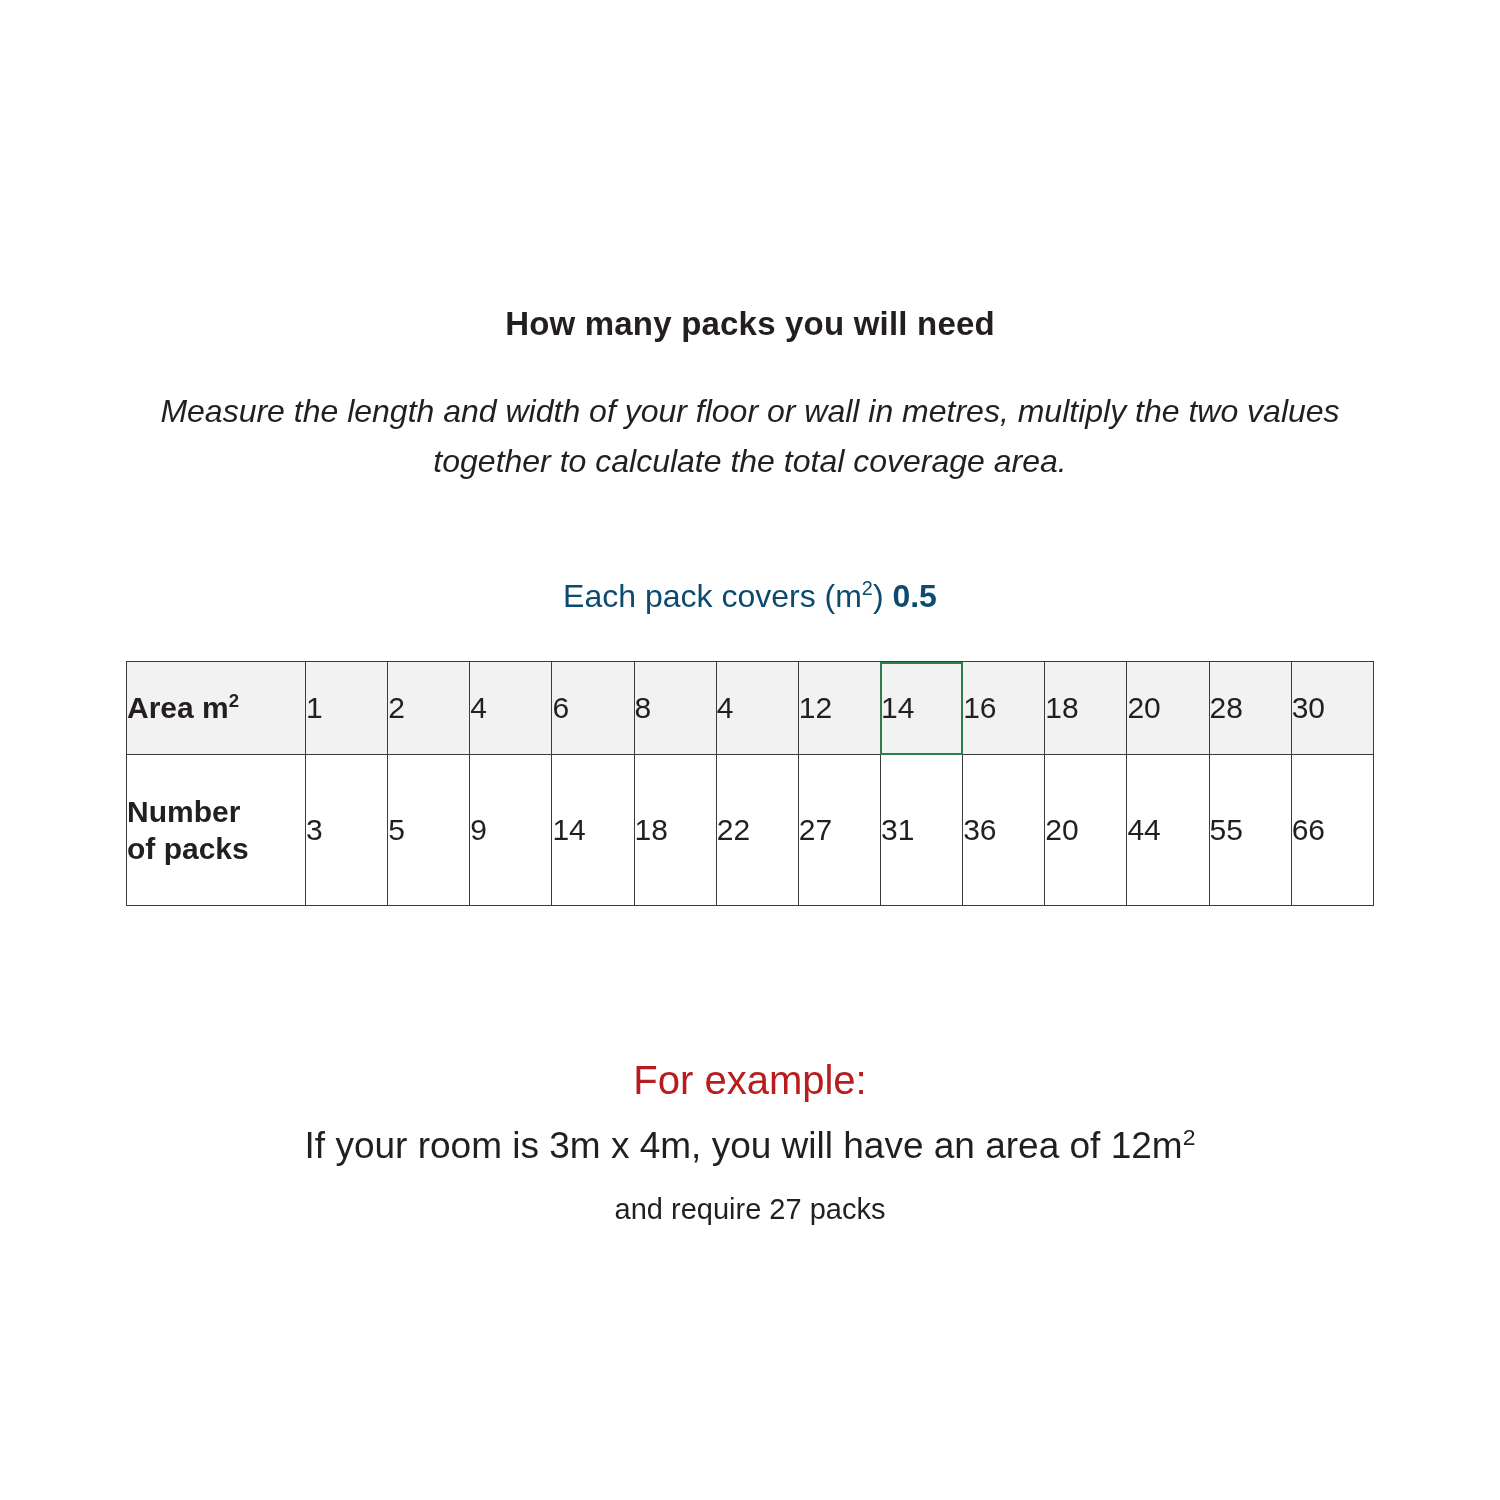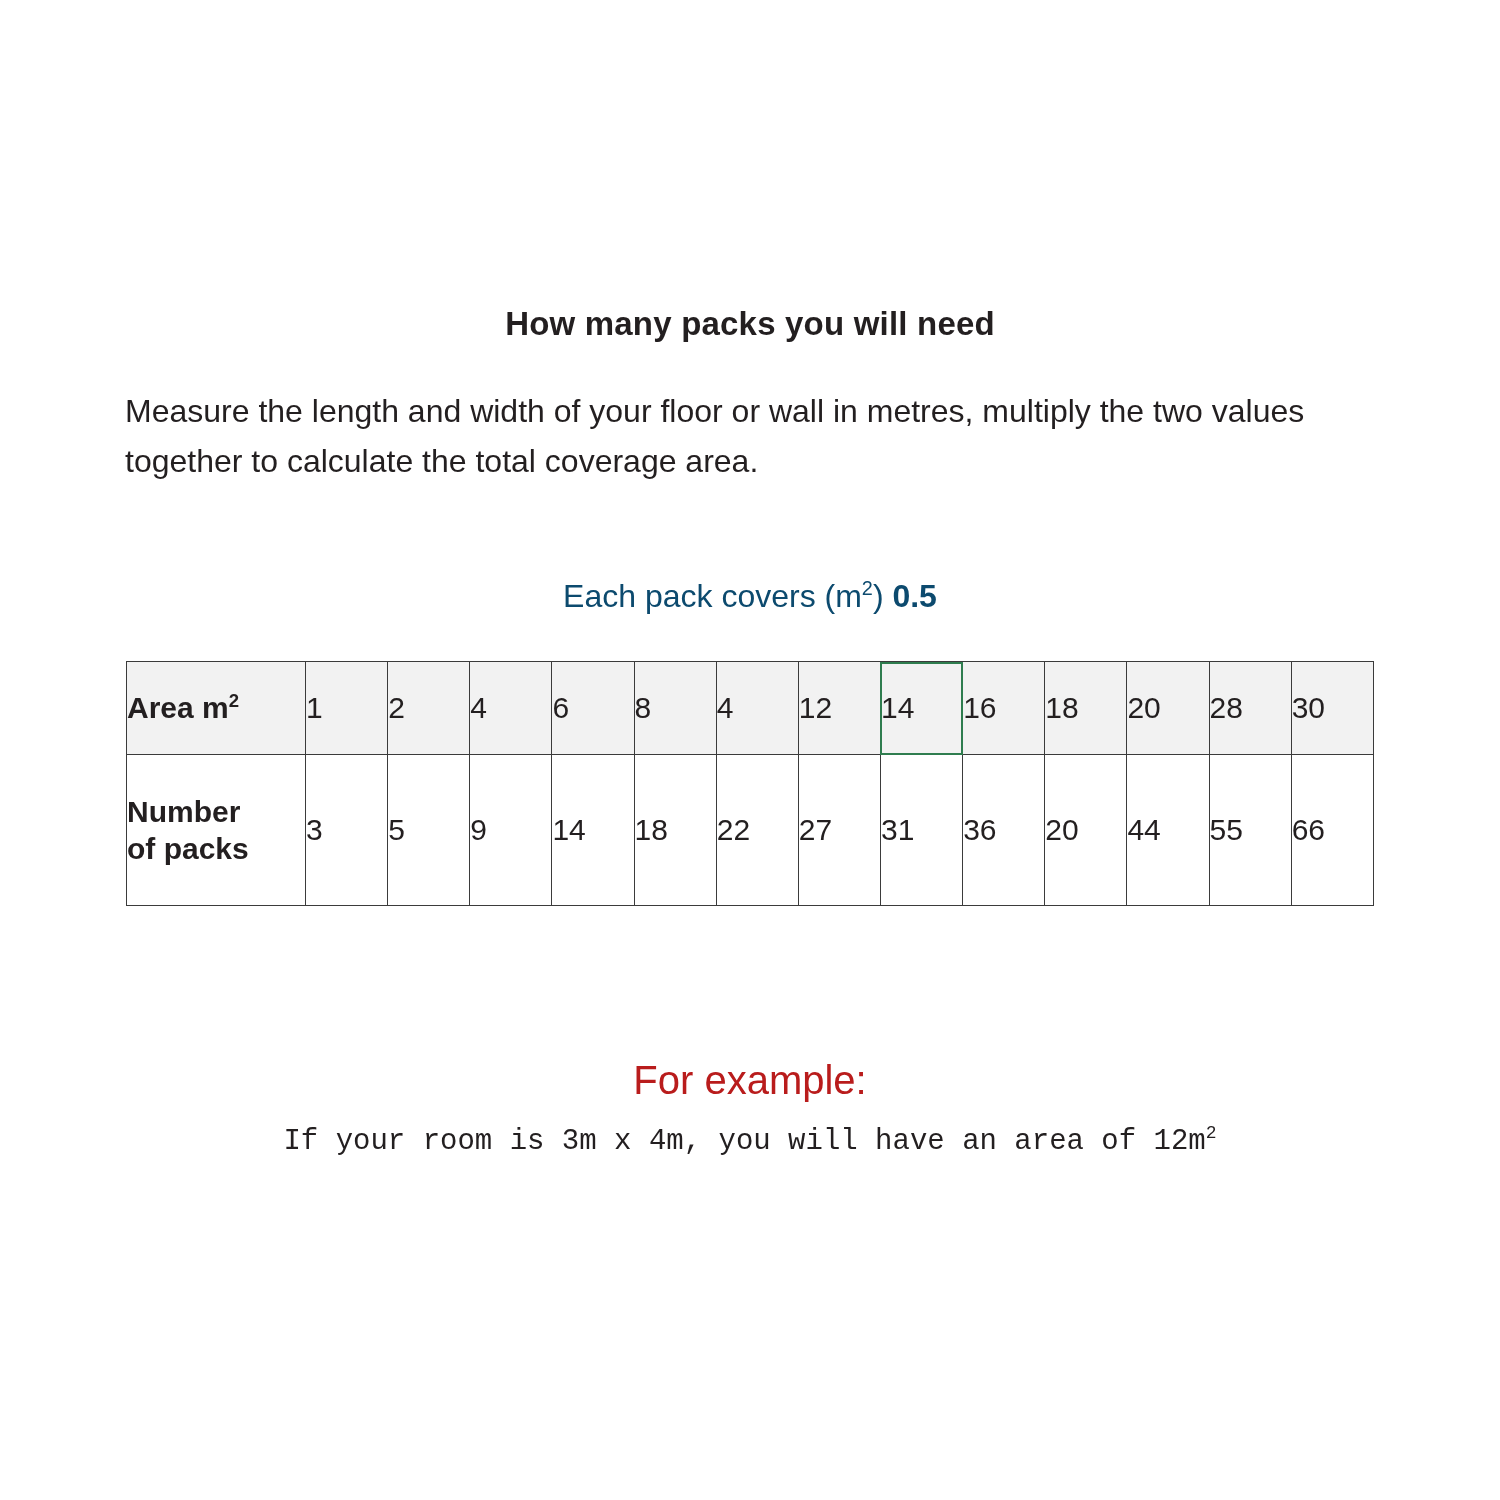--- a/index.html
+++ b/index.html
@@ -22,25 +22,27 @@
   }
   .title {
     text-align: center;
     font-size: 33px;
     font-weight: bold;
     color: #231f20;
     margin-top: 305px;
     letter-spacing: 0.2px;
   }
   .intro {
+    text-align: center;
     font-size: 32px;
     line-height: 1.55;
     color: #231f20;
     margin: 44px auto 0 auto;
     width: 1250px;
+    font-style: italic;
   }
   .coverage {
     text-align: center;
     font-size: 32px;
     color: #0c4a6e;
     margin-top: 92px;
   }
   .coverage .val {
     font-weight: bold;
   }
@@ -95,24 +97,23 @@
   }
   .example-title {
     text-align: center;
     font-size: 40px;
     font-weight: normal;
     color: #b91c1c;
     margin-top: 152px;
   }
   .example-line {
     text-align: center;
-    font-size: 29px;
+    font-size: 37px;
     color: #231f20;
     margin-top: 22px;
-    font-family: Liberation Mono, monospace;
   }
   .example-line2 {
     text-align: center;
     font-size: 29px;
     color: #231f20;
     margin-top: 26px;
   }
 </style>
 </head>
 <body>
@@ -163,14 +164,15 @@
           <td>55</td>
           <td>66</td>
         </tr>
       </tbody>
     </table>
   </div>
 
 
   <div class="example-title">For example:</div>
   <div class="example-line"><span>If your room is 3m x 4m, you will have an area of 12m</span><sup>2</sup></div>
+  <div class="example-line2">and require 27 packs</div>
 
 </div>
 
 </body></html>

